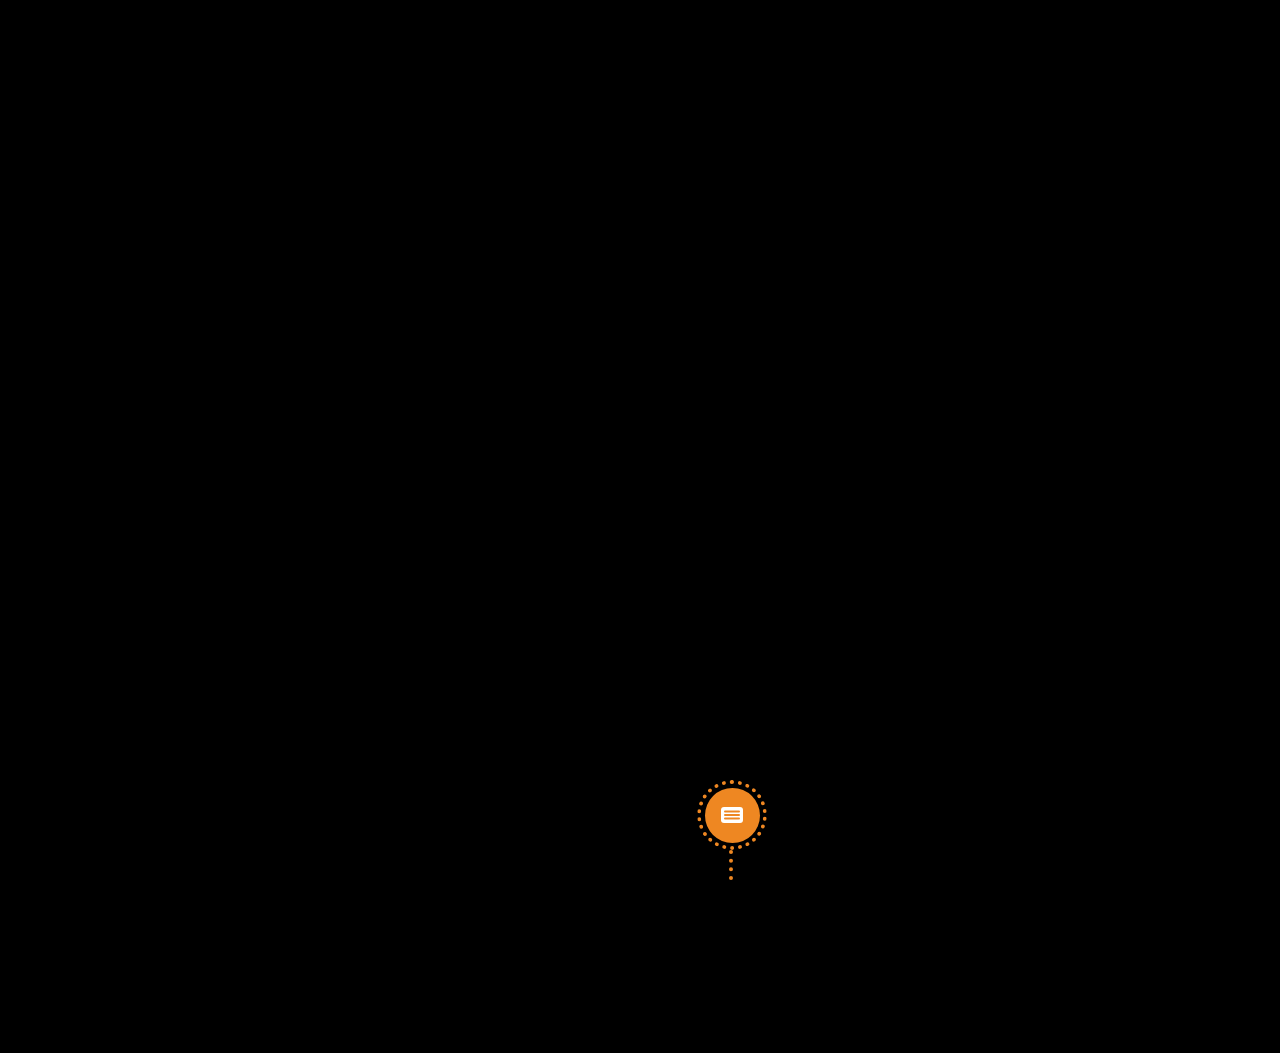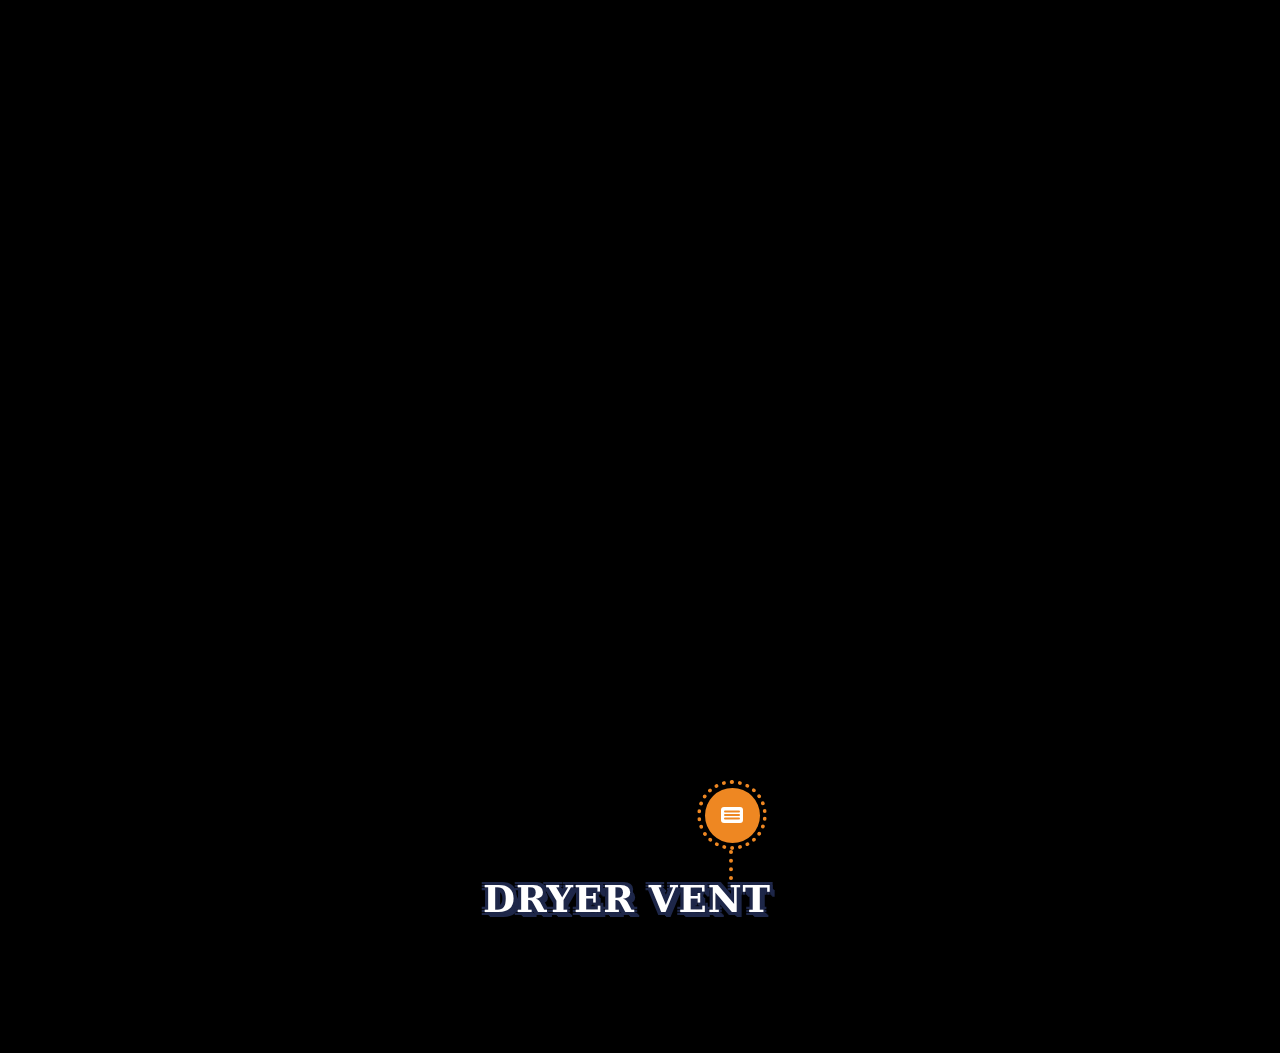--- a/index.html
+++ b/index.html
@@ -93,15 +93,14 @@
           <rect x="4" y="4.5" width="16" height="2" rx="1" fill="#EE8722"></rect>
           <rect x="4" y="8" width="16" height="2" rx="1" fill="#EE8722"></rect>
           <rect x="4" y="11.5" width="16" height="2" rx="1" fill="#EE8722"></rect>
         </svg>
       </span>
     </div>
   </div>
 
   <div class="connector"></div>
 
-  <div class="hotspot-label">DRYER VENT</div>
 
 </div>
 
 </body></html>

